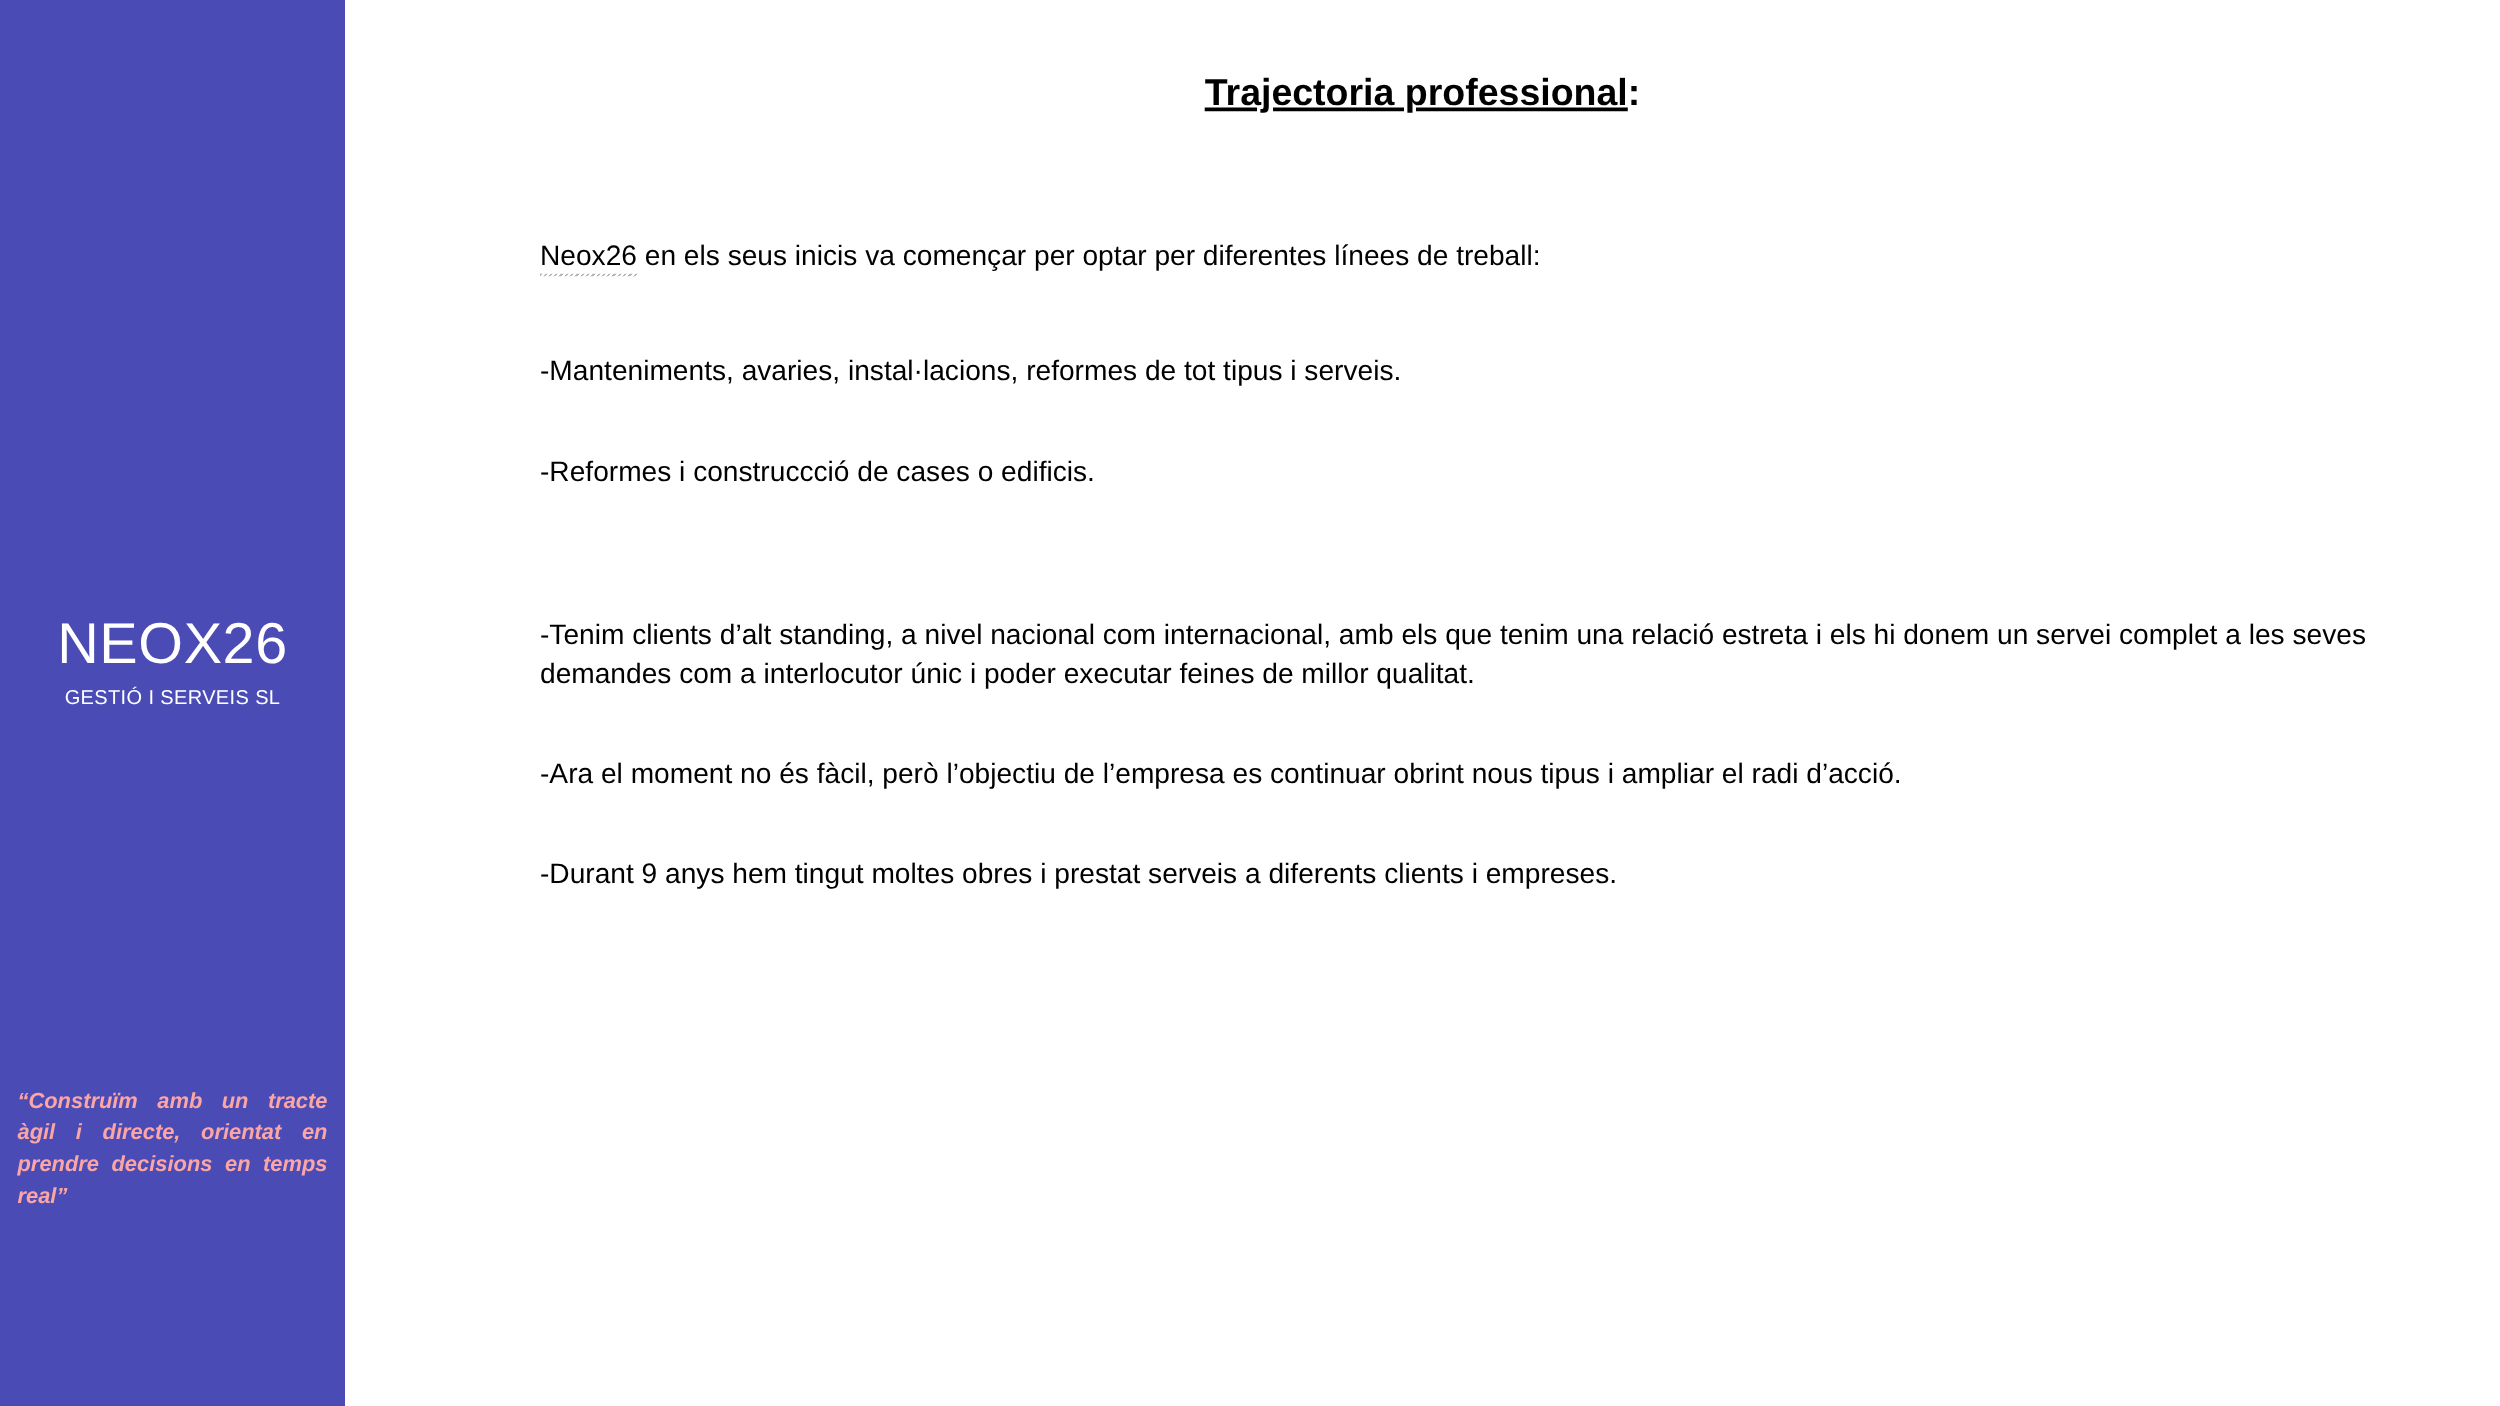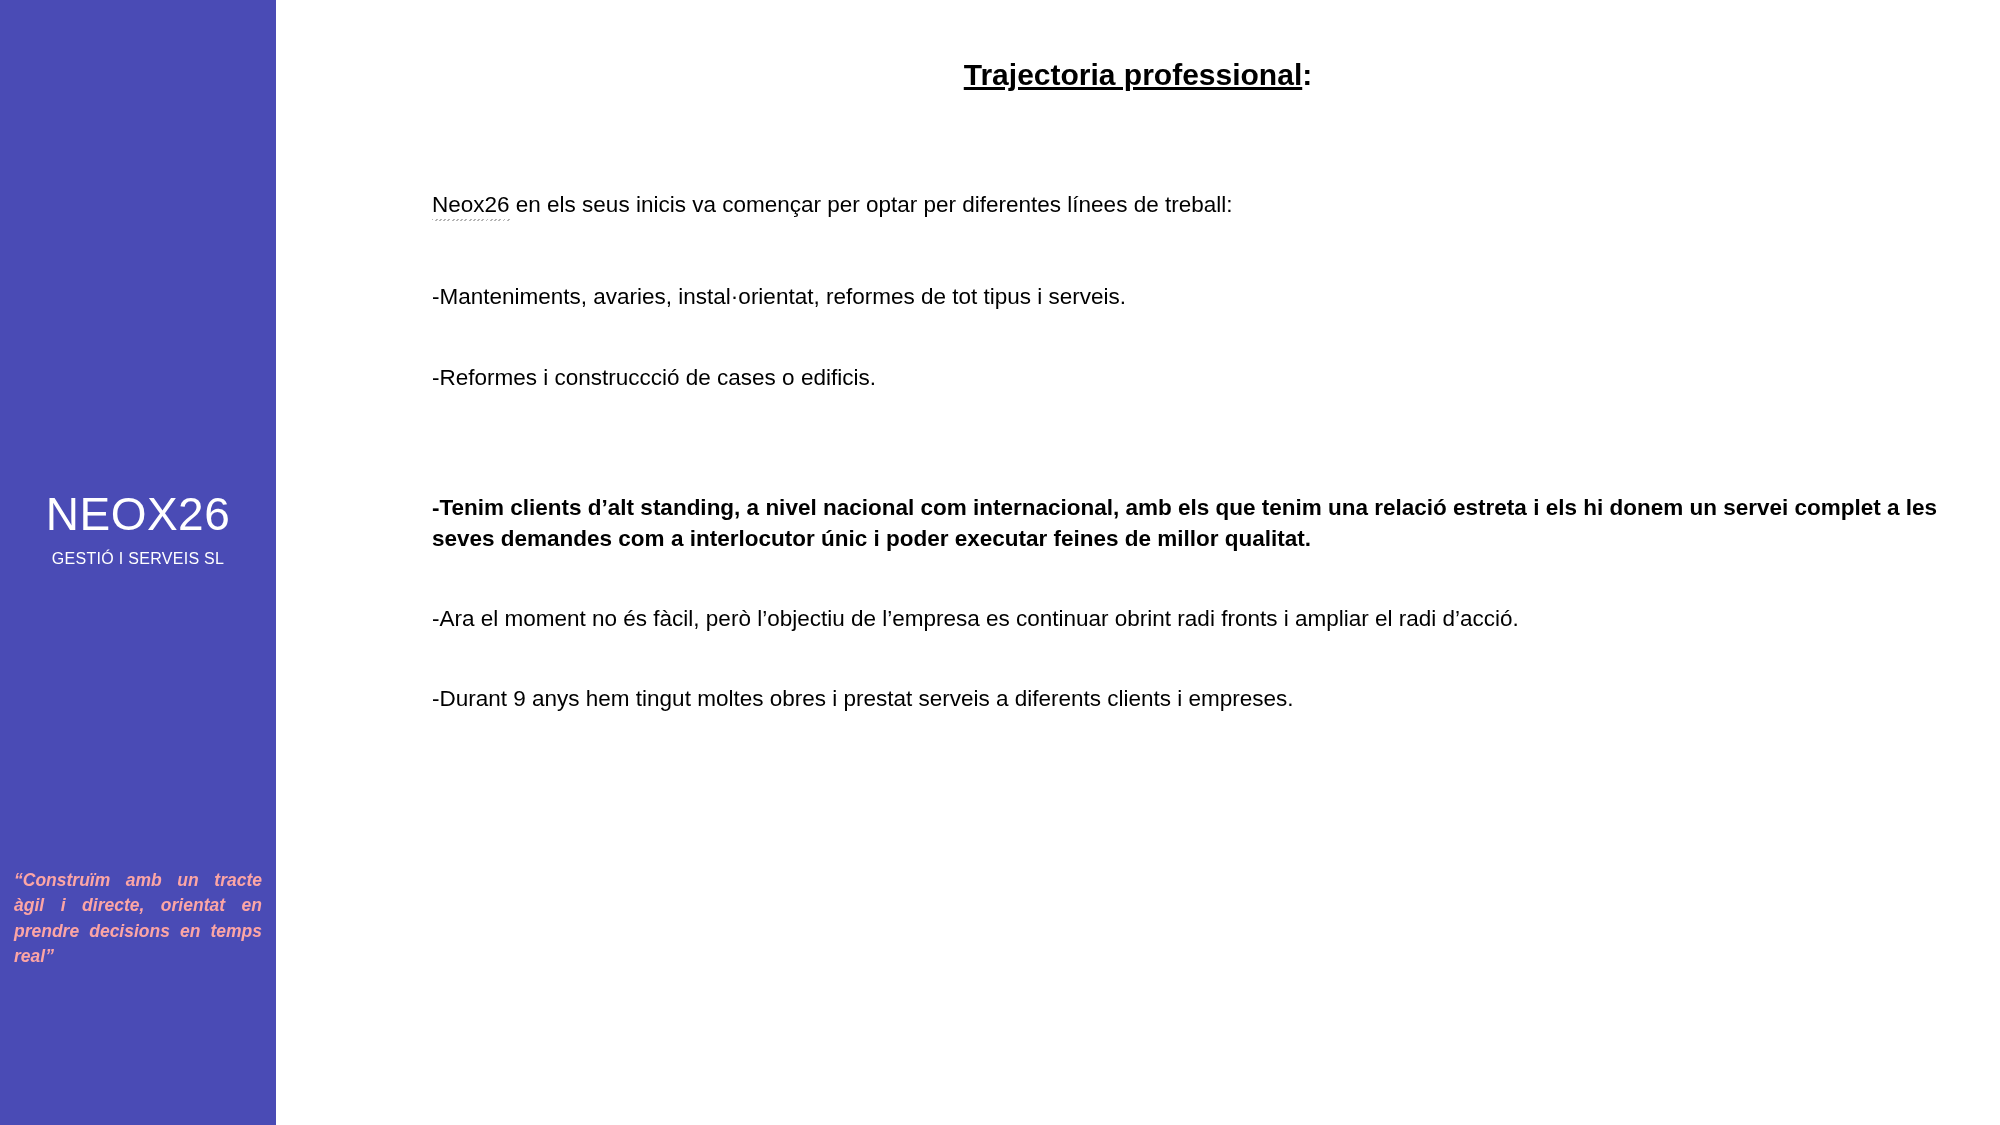--- a/index.html
+++ b/index.html
@@ -118,21 +118,20 @@
     bottom: -1px;
     height: 2px;
     background:
       repeating-linear-gradient(135deg,
         #9a9a9a 0px, #9a9a9a 1.3px,
         rgba(255,255,255,0) 1.3px, rgba(255,255,255,0) 3px);
     opacity: 0.75;
   }
   .justified {
     text-align: left;
-    font-weight: bold;
   }
 </style>
 </head>
 <body>
 
 <div class="slide">
 
   <div class="sidebar">
     <div class="brand-block">
       <div class="brand-name">NEOX26</div>
@@ -145,32 +144,32 @@
 
   <div class="content">
 
     <div class="title"><span class="u">Trajectoria professional</span><span>:</span></div>
 
     <div class="body-area">
 
       <p class="para"><span class="nm">Neox26</span><span> en els seus inicis va començar per optar per diferentes línees de treball:</span></p>
 
       <div class="spacer-lg"></div>
-      <p class="para">-Manteniments, avaries, instal·orientat, reformes de tot tipus i serveis.</p>
+      <p class="para">-Manteniments, avaries, instal·lacions, reformes de tot tipus i serveis.</p>
 
       <div class="spacer-md"></div>
       <p class="para">-Reformes i construccció de cases o edificis.</p>
 
       <div class="spacer-md"></div>
 
       <div class="spacer-md"></div>
       <p class="para justified">-Tenim clients d’alt standing, a nivel nacional com internacional, amb els que tenim una relació estreta i els hi donem un servei complet a les seves demandes com a interlocutor únic i poder executar feines de millor qualitat.</p>
 
       <div class="spacer-md"></div>
-      <p class="para">-Ara el moment no és fàcil, però l’objectiu de l’empresa es continuar obrint radi fronts i ampliar el radi d’acció.</p>
+      <p class="para">-Ara el moment no és fàcil, però l’objectiu de l’empresa es continuar obrint nous tipus i ampliar el radi d’acció.</p>
 
       <div class="spacer-md"></div>
       <p class="para">-Durant 9 anys hem tingut moltes obres i prestat serveis a diferents clients i empreses.</p>
 
       <div class="spacer-md"></div>
 
       <div class="spacer-sm"></div>
 
     </div>
   </div>

